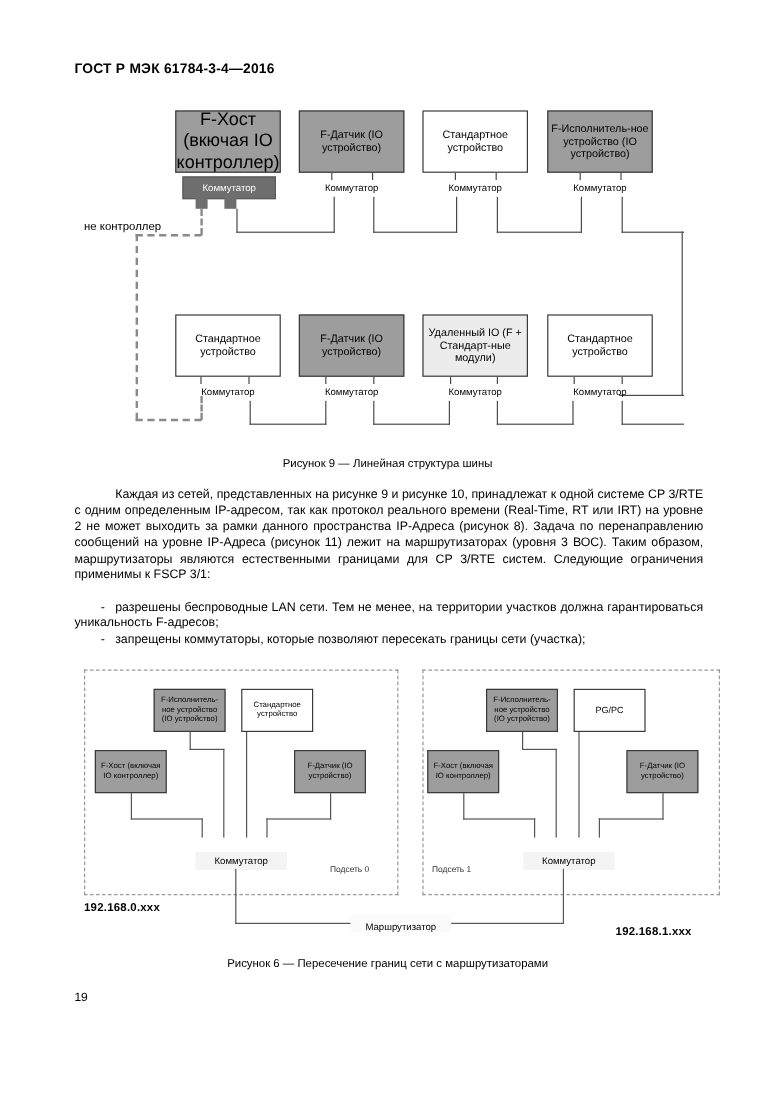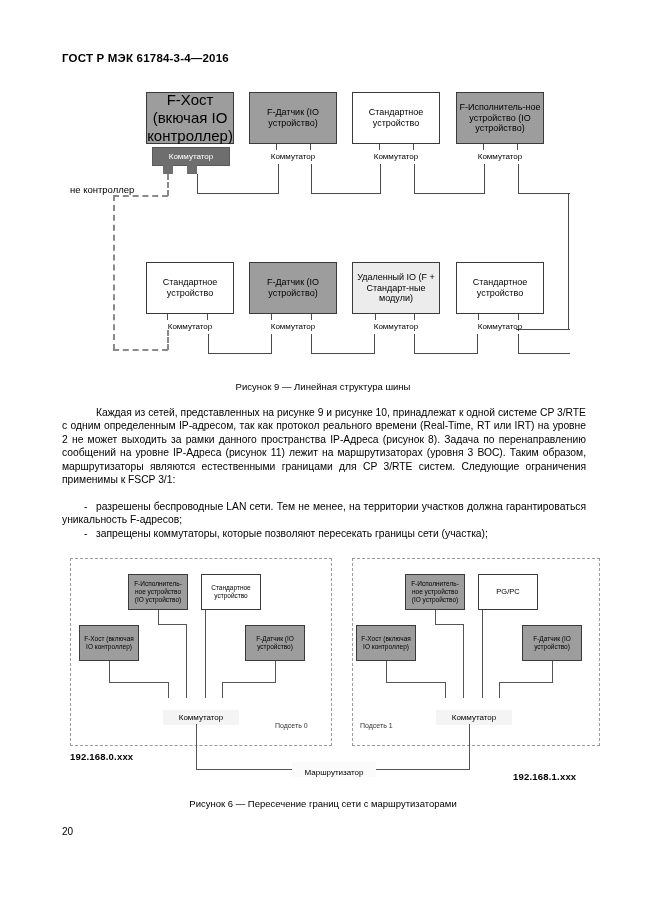--- a/index.html
+++ b/index.html
@@ -288,15 +288,15 @@
     <div class="ipaddr" style="left:513px;top:751px;margin-top:20px;">192.168.1.xxx</div>
 
     <div class="thin-h" style="left:196px;top:769px;width:274px;"></div>
     <div class="router-box" style="left:292px;top:762px;width:84px;height:15px;">
       <span>Маршрутизатор</span>
     </div>
 
     <div class="caption" style="top:798px;">Рисунок 6 — Пересечение границ сети с маршрутизаторами</div>
   </div>
 
-  <div class="pageno">20</div>
+  <div class="pageno">19</div>
 
 </div>
 
 </body></html>

